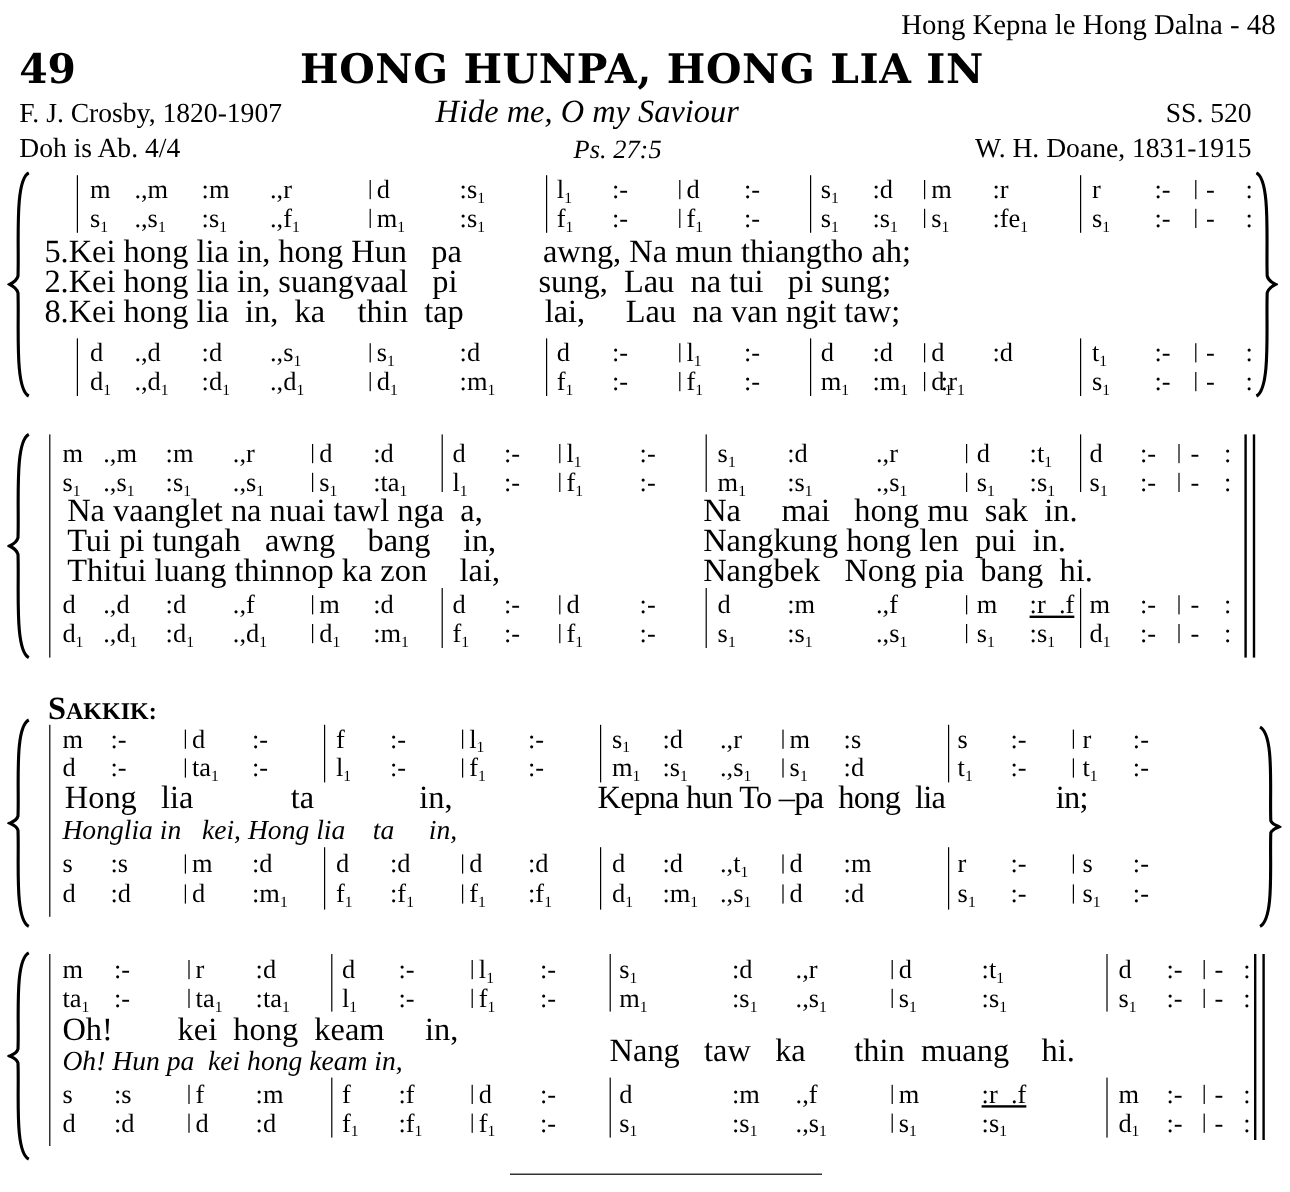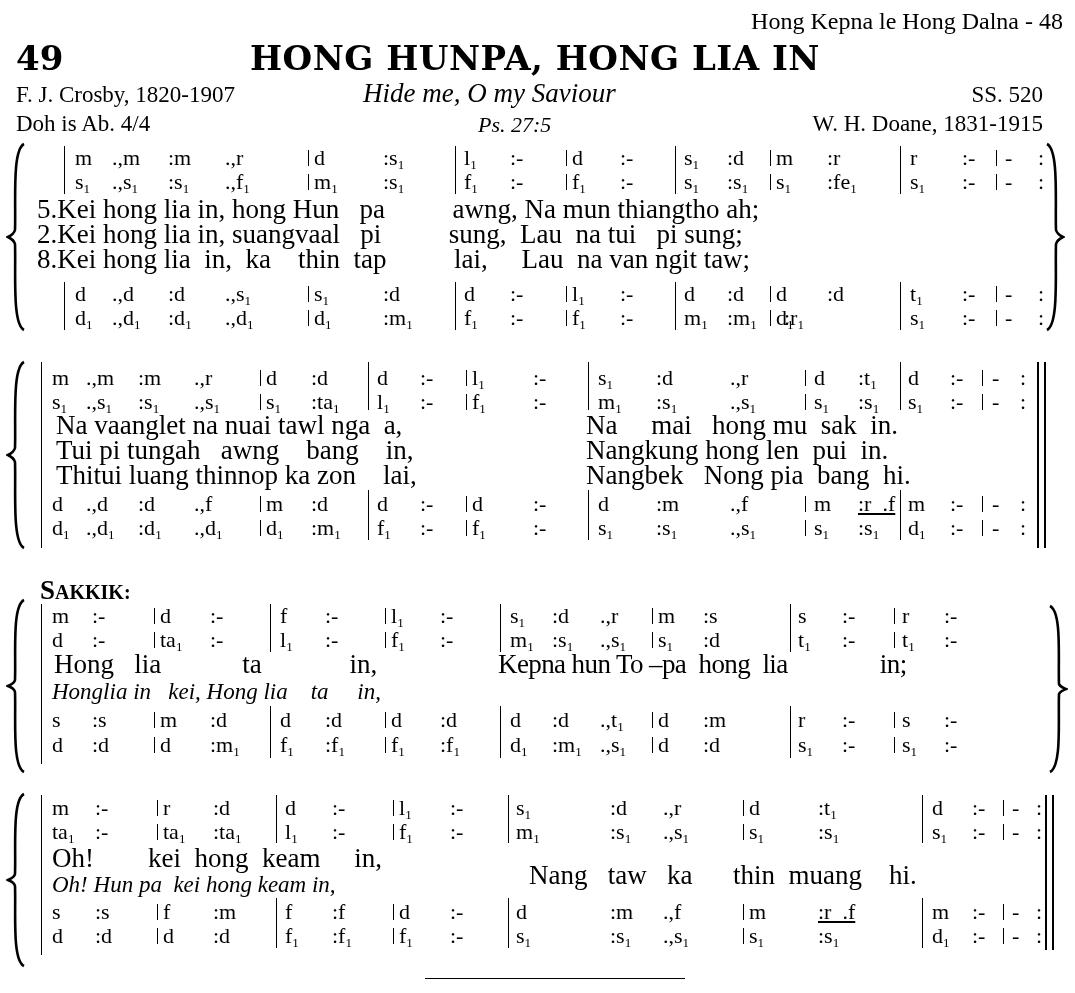--- a/index.html
+++ b/index.html
@@ -447,21 +447,21 @@
     <span class="tok" style="left:749px">s<span class="sub">1</span></span>
     <span class="tok" style="left:818px">:s<span class="sub">1</span></span>
     <span class="tok" style="left:932px">s<span class="sub">1</span></span>
     <span class="tok" style="left:972px">:-</span>
     <span class="sbar" style="left:1003px;top:4px"></span>
     <span class="tok" style="left:1012px">-</span>
     <span class="tok" style="left:1036px">:</span>
   </div>
   <div class="lyr" style="left:52px;top:845px;white-space:pre;">Oh!        kei  hong  keam     in,</div>
   <div class="lyr-i" style="left:52px;top:873px;white-space:pre;">Oh! Hun pa  kei hong keam in,</div>
-  <div class="lyr" style="left:508px;top:862px;white-space:pre;margin-left:21px;">Nang   taw   ka      thin  muang    hi.</div>
+  <div class="lyr" style="left:508px;top:862px;white-space:pre;">Nang   taw   ka      thin  muang    hi.</div>
   <div class="row" style="top:900px;">
     <span class="tok" style="left:52px">s</span>
     <span class="tok" style="left:95px">:s</span>
     <span class="sbar" style="left:157px;top:4px"></span>
     <span class="tok" style="left:163px">f</span>
     <span class="tok" style="left:213px">:m</span>
     <span class="tok" style="left:285px">f</span>
     <span class="tok" style="left:332px">:f</span>
     <span class="sbar" style="left:393px;top:4px"></span>
     <span class="tok" style="left:399px">d</span>

